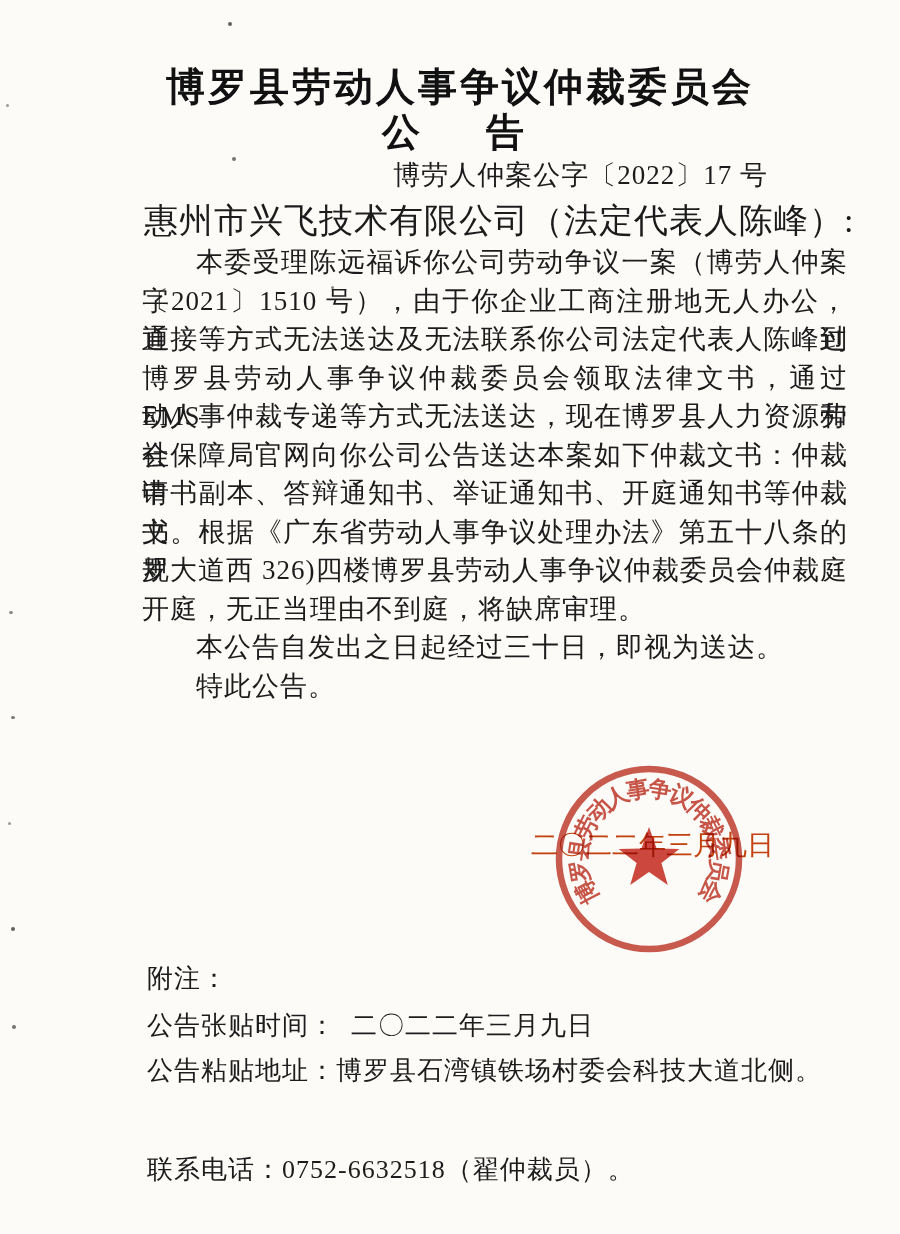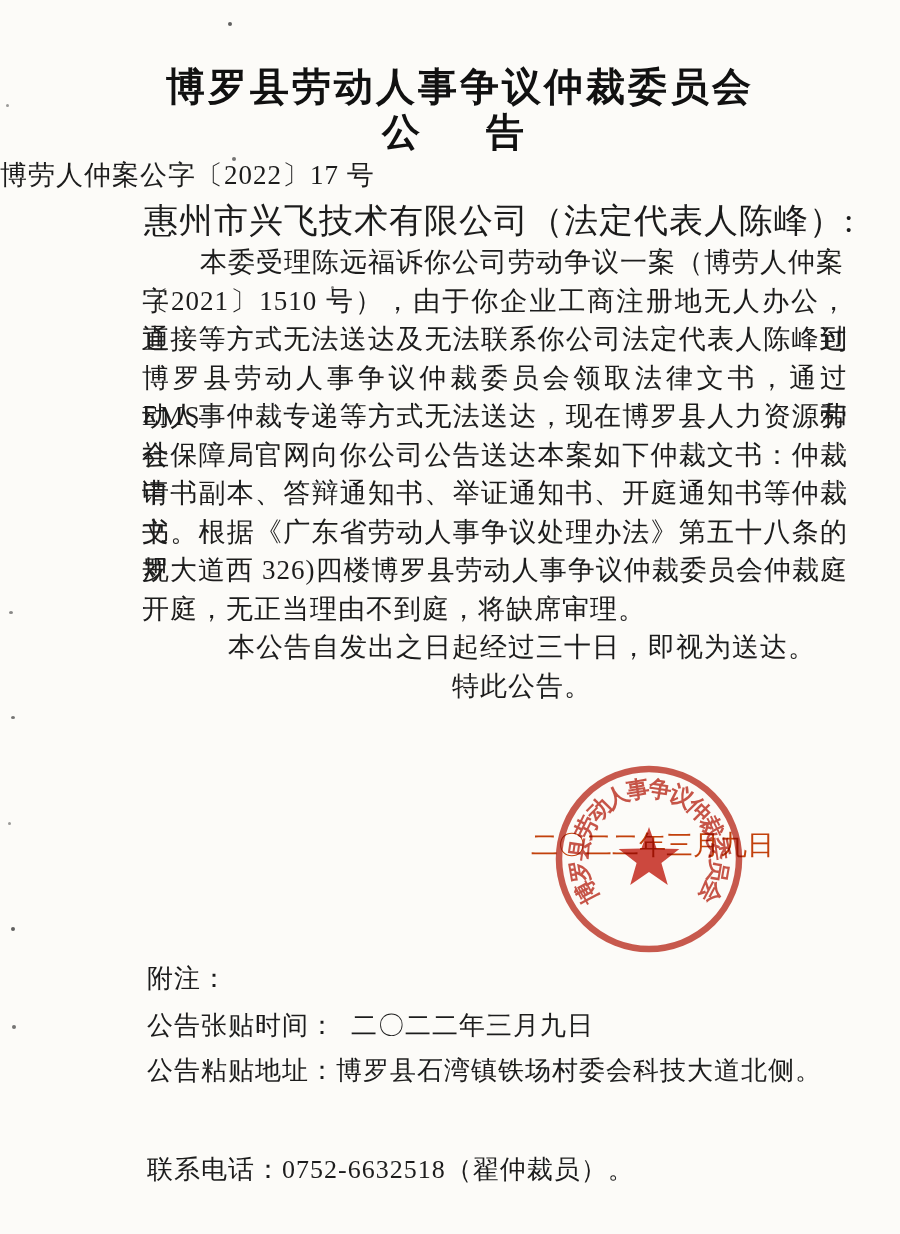--- a/index.html
+++ b/index.html
@@ -28,21 +28,21 @@
     top: 107px; left: 0; width: 920px;
     text-align: center;
     font-size: 38px;
     font-weight: bold;
     letter-spacing: 14px;
     color: #111;
   }
   .doc-number {
     position: absolute;
     top: 157px; left: 0; width: 768px;
-    text-align: left;
+    text-align: right;
     font-size: 27px;
     letter-spacing: 1px;
   }
   .recipient {
     position: absolute;
     top: 198px; left: 144px;
     font-size: 34px;
     letter-spacing: 1px;
   }
   .body-lines {
@@ -55,21 +55,21 @@
     line-height: 38.5px;
     height: 38.5px;
     letter-spacing: 1px;
     white-space: pre;
   }
   .bline.just {
     white-space: normal;
     text-align: justify;
     text-align-last: justify;
   }
-  .bline.ind { text-indent: 2em; text-align: center; }
+  .bline.ind { text-indent: 2em; }
   .date-line {
     position: absolute;
     top: 827px; left: 531px;
     font-size: 27px;
     letter-spacing: 0px;
     color: #c2410c;
   }
   .seal {
     position: absolute;
     top: 762px; left: 552px;

